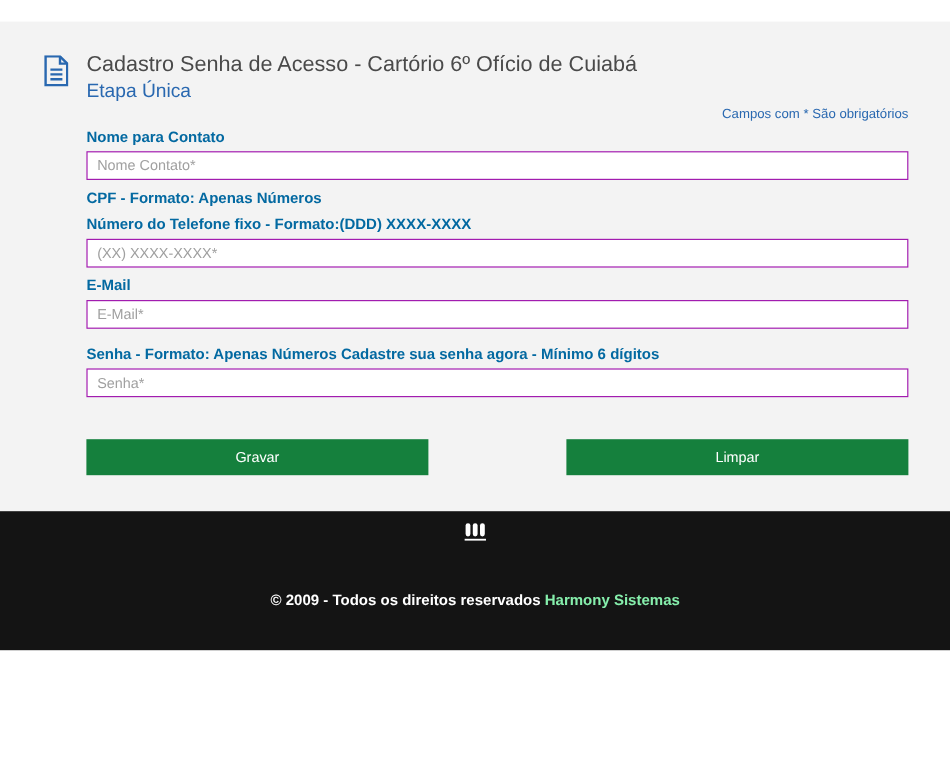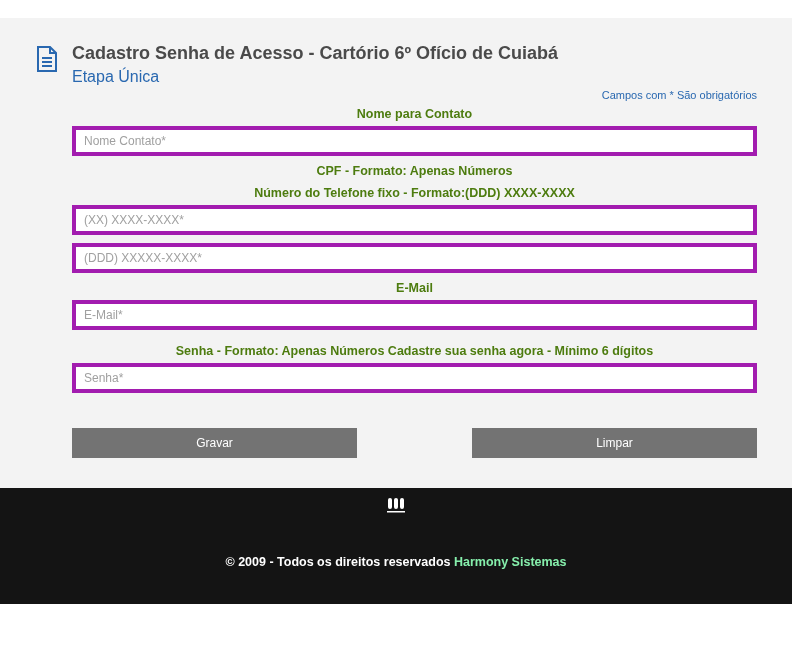--- a/index.html
+++ b/index.html
@@ -2,31 +2,31 @@
 <html><head>
   <meta charset="utf-8">
   <style>
     * { box-sizing: border-box; margin: 0; padding: 0; }
     body { font-family: Arial, Helvetica, sans-serif; background: #ffffff; font-size: 13px; color: #333; }
     .container { width: 792px; margin: 0 auto; }
     .card { background: #f3f3f3; padding: 25px 35px 30px 35px; margin-top: 18px; }
     .header-row { display: flex; align-items: flex-start; gap: 15px; }
     .doc-icon { flex-shrink: 0; margin-top: 3px; }
     .header-text { flex: 1; }
-    .title { font-size: 18px; font-weight: 700; color: #4a4a4a; margin-bottom: 4px; }
+    .title { font-size: 18px; font-weight: 400; color: #4a4a4a; margin-bottom: 4px; }
     .step { font-size: 16px; color: #2968b0; margin-bottom: 3px; }
     .required-note { font-size: 11px; color: #2968b0; margin-bottom: 6px; text-align: right; }
     .form-section { margin-top: 0; }
     .field { margin-bottom: 8px; }
     .field-gap { }
-    .label { font-size: 12.5px; font-weight: bold; color: #4d7c0f; display: block; margin-bottom: 5px; text-align: center; }
-    .input { width: 100%; border: 4px solid #a21caf; background: #ffffff; padding: 4px 8px; font-size: 12px; color: #333; font-family: inherit; }
+    .label { font-size: 12.5px; font-weight: bold; color: #0369a1; display: block; margin-bottom: 5px; }
+    .input { width: 100%; border: 1px solid #a21caf; background: #ffffff; padding: 4px 8px; font-size: 12px; color: #333; font-family: inherit; }
     .input::placeholder { color: #a0a0a0; }
     .btn-row { display: flex; gap: 115px; margin-top: 35px; }
-    .btn { flex: 1; background: #737373; color: #ffffff; border: none; padding: 8px 0; font-size: 12px; cursor: pointer; font-family: inherit; }
+    .btn { flex: 1; background: #15803d; color: #ffffff; border: none; padding: 8px 0; font-size: 12px; cursor: pointer; font-family: inherit; }
     .footer { background: #141414; color: #ffffff; padding: 8px 0 35px 0; text-align: center; }
     .footer-icon-wrap { display: flex; justify-content: center; margin-bottom: 38px; }
     .footer-text { font-size: 12.5px; font-weight: bold; }
     .footer-link { color: #86efac; text-decoration: none; font-weight: bold; }
   </style>
 </head>
 <body>
 
 <div class="container">
   <div class="card">
@@ -51,21 +51,20 @@
             <input class="input" type="text" placeholder="Nome Contato*" style="">
           </div>
           <div class="field field-gap">
             <label class="label">CPF - Formato: Apenas Números</label>
           </div>
           <div class="field">
             <label class="label">Número do Telefone fixo - Formato:(DDD) XXXX-XXXX</label>
             <input class="input" type="text" placeholder="(XX) XXXX-XXXX*" style="">
           </div>
           <div class="field">
-            <input class="input" type="text" placeholder="(DDD) XXXXX-XXXX*" style="">
           </div>
           <div class="field" style="margin-bottom:14px;">
             <label class="label">E-Mail</label>
             <input class="input" type="text" placeholder="E-Mail*" style="">
           </div>
           <div class="field">
             <label class="label">Senha - Formato: Apenas Números Cadastre sua senha agora - Mínimo 6 dígitos</label>
             <input class="input" type="password" placeholder="Senha*" style="">
           </div>
 

